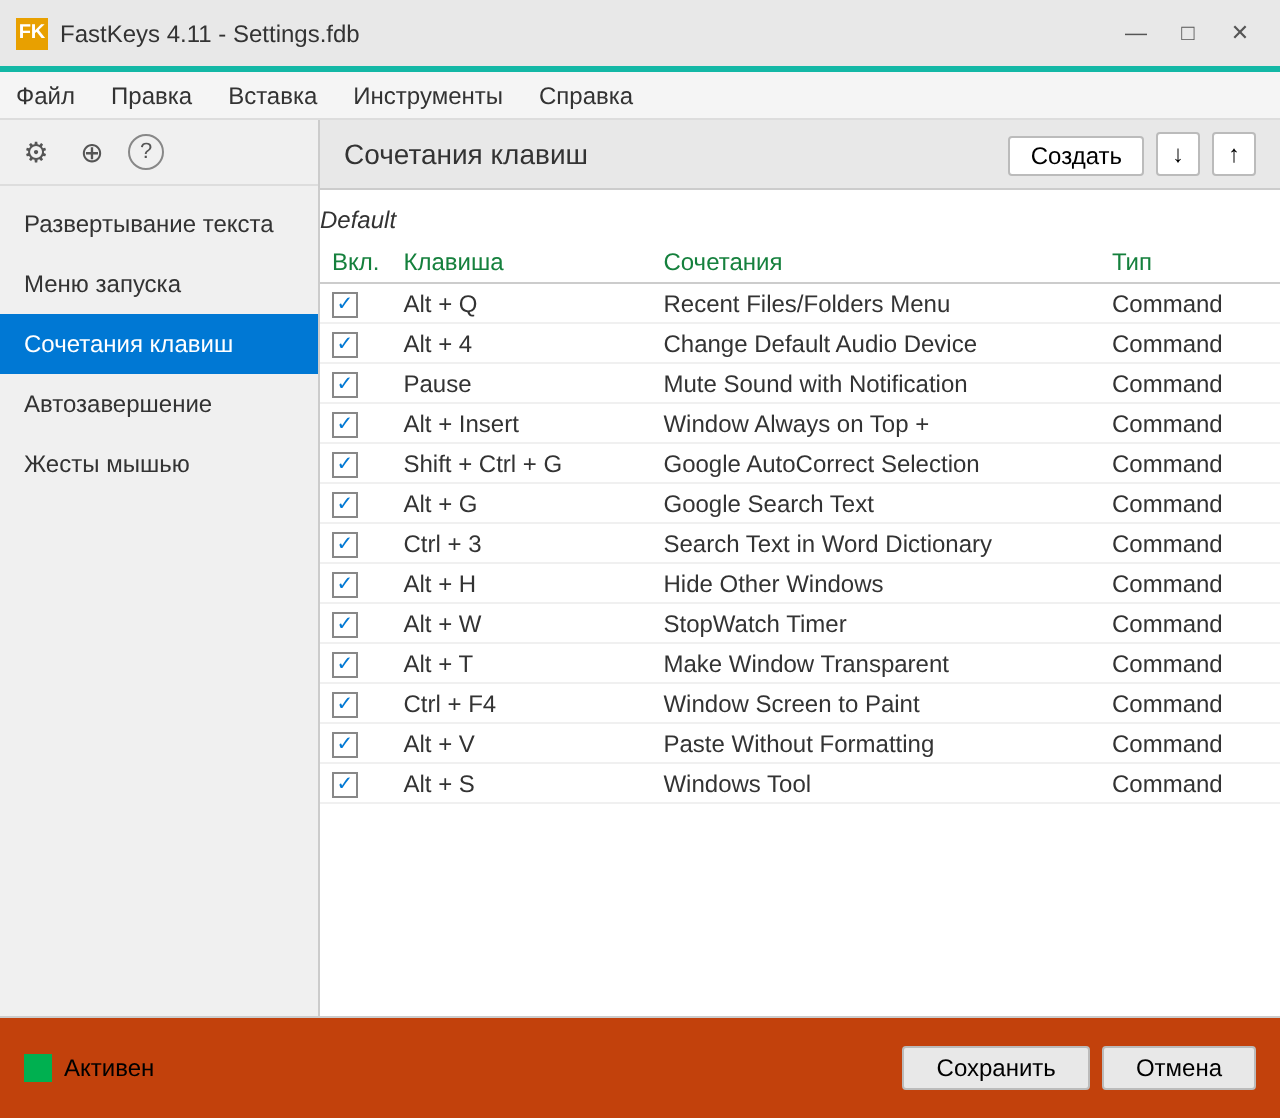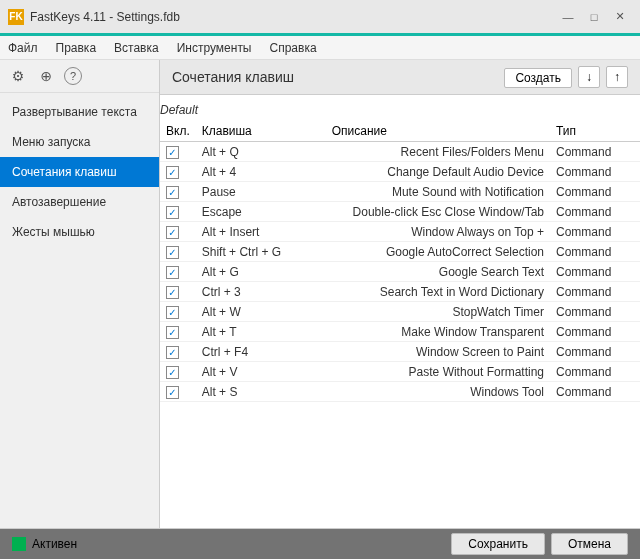--- a/index.html
+++ b/index.html
@@ -160,35 +160,35 @@
       font-style: italic;
     }
     .shortcuts-table {
       width: 100%;
       border-collapse: collapse;
     }
     .shortcuts-table th {
       text-align: left;
       padding: 3px 6px;
       font-size: 12px;
-      color: #000000;
+      color: #15803d;
       font-weight: normal;
       border-bottom: 1px solid #ccc;
     }
     .shortcuts-table td {
       padding: 2px 6px;
       font-size: 12px;
       color: #333;
       border-bottom: 1px solid #f0f0f0;
       height: 20px;
       margin-top: 36px;
     }
     .col-check { width: 28px; }
     .col-key { width: 130px; }
-    .col-desc { width: auto; text-align: right; }
+    .col-desc { width: auto; }
     .col-type { width: 90px; }
     .cb {
       width: 13px; height: 13px;
       border: 1px solid #888;
       background: white;
       display: inline-flex;
       align-items: center;
       justify-content: center;
       cursor: pointer;
       flex-shrink: 0;
@@ -197,22 +197,22 @@
       content: '✓';
       font-size: 10px;
       color: #0078d4;
     }
 
     
     .footer {
       display: flex;
       align-items: center;
       justify-content: space-between;
-      padding: 4px 12px;
-      background: #737373;
+      padding: 14px 12px;
+      background: #c2410c;
       border-top: 1px solid #ccc;
     }
     .status-area {
       display: flex;
       align-items: center;
       gap: 6px;
     }
     .status-indicator {
       width: 14px; height: 14px;
       background: #00b050;
@@ -280,21 +280,21 @@
       </div>
     </div>
 
     <div class="table-container">
       <div class="table-group-label">Default</div>
       <table class="shortcuts-table">
         <thead>
           <tr>
             <th class="col-check">Вкл.</th>
             <th class="col-key">Клавиша</th>
-            <th class="col-desc">Описание</th>
+            <th class="col-desc">Сочетания</th>
             <th class="col-type">Тип</th>
           </tr>
         </thead>
         <tbody id="table-body">
         <tr>
               <td class="col-check"><div class="cb checked"></div></td>
               <td class="col-key">Alt + Q</td>
               <td class="col-desc">Recent Files/Folders Menu</td>
               <td class="col-type">Command</td>
             </tr>
@@ -305,46 +305,46 @@
               <td class="col-type">Command</td>
             </tr>
             <tr>
               <td class="col-check"><div class="cb checked"></div></td>
               <td class="col-key">Pause</td>
               <td class="col-desc">Mute Sound with Notification</td>
               <td class="col-type">Command</td>
             </tr>
             <tr>
               <td class="col-check"><div class="cb checked"></div></td>
-              <td class="col-key">Escape</td>
-              <td class="col-desc">Double-click Esc Close Window/Tab</td>
-              <td class="col-type">Command</td>
-            </tr>
-            <tr>
-              <td class="col-check"><div class="cb checked"></div></td>
               <td class="col-key">Alt + Insert</td>
               <td class="col-desc">Window Always on Top +</td>
               <td class="col-type">Command</td>
             </tr>
             <tr>
               <td class="col-check"><div class="cb checked"></div></td>
               <td class="col-key">Shift + Ctrl + G</td>
               <td class="col-desc">Google AutoCorrect Selection</td>
               <td class="col-type">Command</td>
             </tr>
             <tr>
               <td class="col-check"><div class="cb checked"></div></td>
               <td class="col-key">Alt + G</td>
               <td class="col-desc">Google Search Text</td>
               <td class="col-type">Command</td>
             </tr>
             <tr>
               <td class="col-check"><div class="cb checked"></div></td>
               <td class="col-key">Ctrl + 3</td>
               <td class="col-desc">Search Text in Word Dictionary</td>
+              <td class="col-type">Command</td>
+            </tr>
+            <tr>
+              <td class="col-check"><div class="cb checked"></div></td>
+              <td class="col-key">Alt + H</td>
+              <td class="col-desc">Hide Other Windows</td>
               <td class="col-type">Command</td>
             </tr>
             <tr>
               <td class="col-check"><div class="cb checked"></div></td>
               <td class="col-key">Alt + W</td>
               <td class="col-desc">StopWatch Timer</td>
               <td class="col-type">Command</td>
             </tr>
             <tr>
               <td class="col-check"><div class="cb checked"></div></td>

